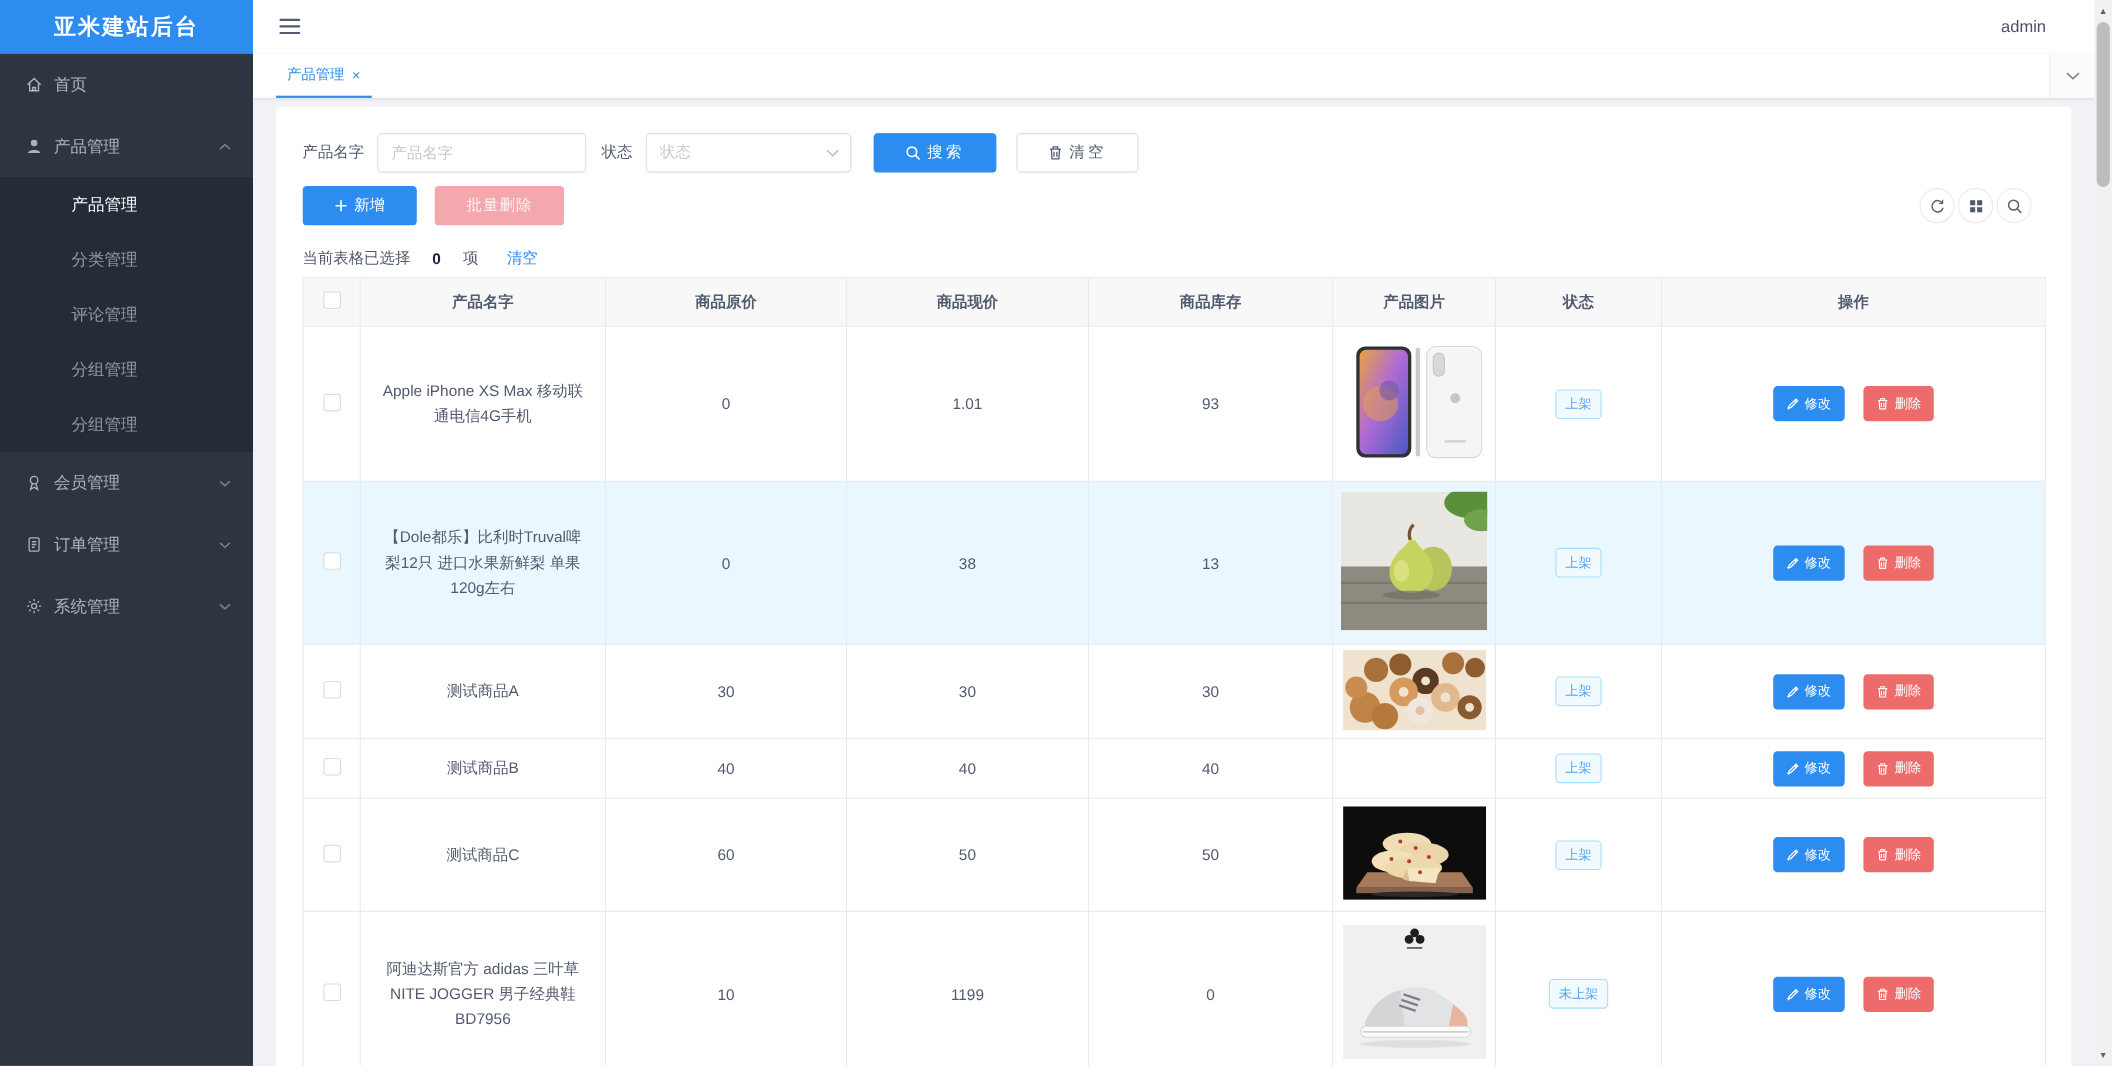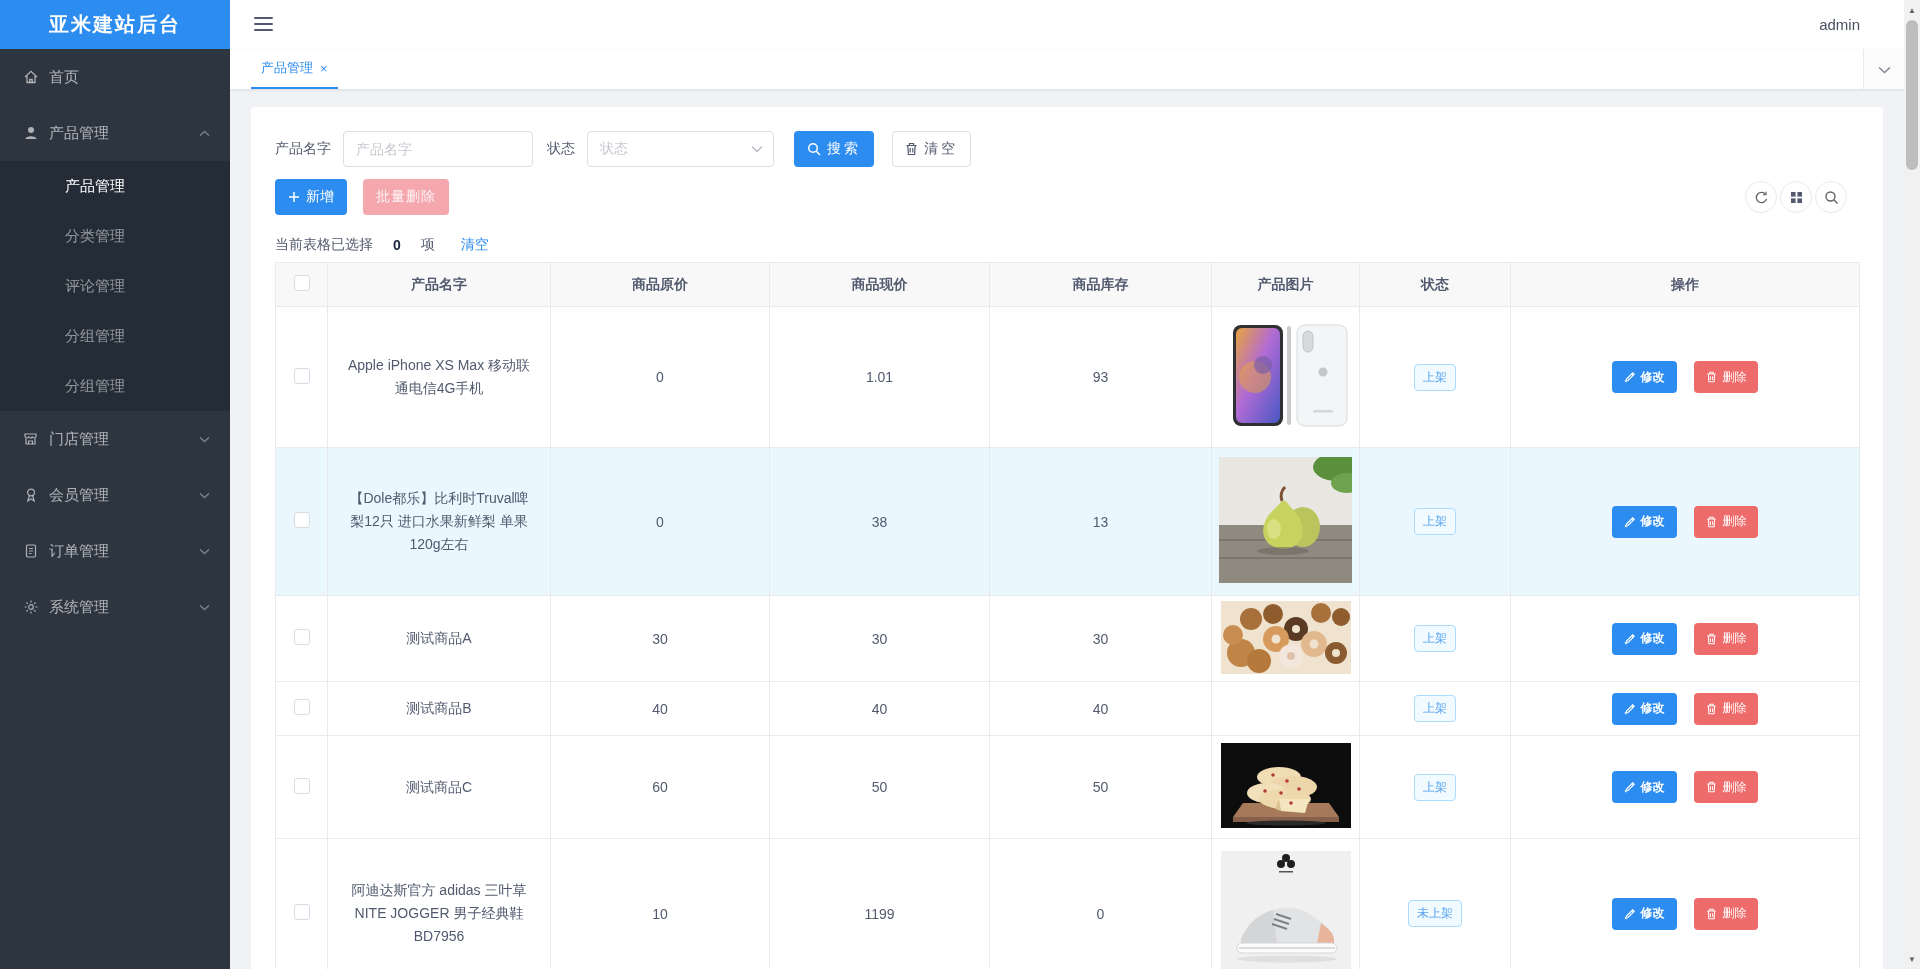--- a/index.html
+++ b/index.html
@@ -37,34 +37,34 @@
     background:#fbfbfc; display:flex; align-items:center; justify-content:center; color:#808695; cursor:pointer; }
 
   
   .pagescroll { position:absolute; right:0; top:0; width:16px; height:969px; background:#f1f1f1; z-index:9; }
   .ps-arrow { position:absolute; left:0; width:16px; height:16px; display:flex; align-items:center; justify-content:center;
     color:#616161; font-size:8px; }
   .ps-arrow.up { top:2px; } .ps-arrow.down { bottom:2px; }
   .ps-thumb { position:absolute; left:2px; top:20px; width:12px; height:150px; background:#bdbdbd; border-radius:6px; }
 
   
-  .main { position:absolute; left:230px; top:89px; width:1674px; height:880px; }
+  .main { position:absolute; left:230px; top:79px; width:1674px; height:880px; }
   .card { position:absolute; left:21px; top:18px; width:1632px; height:900px; background:#fff; border-radius:4px; padding:24px; }
 
   .filter-row { display:flex; align-items:center; height:36px; margin-bottom:12px; }
   .flabel { font-size:14px; color:#515a6e; margin-right:12px; }
   .tinput { width:190px; height:36px; border:1px solid #dcdee2; border-radius:4px; padding:0 12px;
     font-size:14px; color:#515a6e; outline:none; background:#fff; }
   .tinput::placeholder { color:#c5c8ce; }
   .tselect { width:187px; height:36px; border:1px solid #dcdee2; border-radius:4px; padding:0 10px 0 12px;
     display:flex; align-items:center; justify-content:space-between; margin-right:20px; cursor:pointer; background:#fff; }
   .tselect .ph { font-size:14px; color:#c5c8ce; }
   .gap14 { width:14px; } .gap18 { width:18px; }
   .btn { height:36px; border:1px solid transparent; border-radius:4px; font-size:14px; display:inline-flex;
-    align-items:center; justify-content:center; gap:6px; padding:0 12px; cursor:pointer; }
+    align-items:center; justify-content:center; gap:6px; padding:0 28px; cursor:pointer; }
   .btn-primary { background:#2d8cf0; color:#fff; }
   .btn-default { background:#fff; border-color:#dcdee2; color:#515a6e; }
   .btn-danger-dis { background:#f4a7ad; color:rgba(255,255,255,.85); cursor:not-allowed; letter-spacing:1px; }
   .btn .sp { letter-spacing:3px; }
 
   .action-row { display:flex; align-items:center; height:36px; margin-bottom:21px; position:relative; }
   .tool-circles { position:absolute; right:12px; top:2px; display:flex; gap:3px; }
   .circle-btn { width:32px; height:32px; border-radius:50%; border:1px solid #e8eaec; background:#fff;
     display:flex; align-items:center; justify-content:center; cursor:pointer; }
 
@@ -76,21 +76,21 @@
   table { border-collapse:collapse; width:1584px; table-layout:fixed; }
   th, td { border:1px solid #e8eaec; text-align:center; vertical-align:middle; font-size:14px; color:#515a6e; }
   th { height:44px; background:#f8f8f9; font-weight:bold; color:#515a6e; }
   td.col-name { padding:0 16px; line-height:23px; }
   tr.highlight td { background:#ebf7ff; }
   .checkbox { display:inline-block; width:16px; height:16px; border:1px solid #d7dde4; border-radius:3px; background:#fff; cursor:pointer; }
   .badge { display:inline-block; padding:4px 8px; font-size:12px; color:#57a3f3; background:#f0faff;
     border:1px solid #abdcff; border-radius:4px; white-space:nowrap; }
   .btn-sm { height:32px; border:none; border-radius:4px; font-size:12px; color:#fff; display:inline-flex;
     align-items:center; justify-content:center; gap:5px; padding:0 12px; cursor:pointer; }
-  .btn-sm.edit { background:#2d8cf0; margin-right:14px;font-weight:bold; }
+  .btn-sm.edit { background:#2d8cf0; margin-right:14px; }
   .btn-sm.del { background:#ee6b6b; }
   .pimg { display:inline-flex; line-height:0; }
 
   .c0 { width:52px; } .c1 { width:223px; } .c2 { width:219px; } .c3 { width:220px; }
   .c4 { width:222px; } .c5 { width:148px; } .c6 { width:151px; } .c7 { width:349px; }
 </style>
 </head>
 <body>
 
 <div class="sidebar">
@@ -123,35 +123,20 @@
   </div>
 
   <div class="submenu">
     <div class="sub-item active">产品管理</div>
     <div class="sub-item">分类管理</div>
     <div class="sub-item">评论管理</div>
     <div class="sub-item">分组管理</div>
     <div class="sub-item">分组管理</div>
   </div>
 
-  <div class="menu-item">
-    <span class="mi-icon">
-      <svg width="17" height="16" viewBox="0 0 17 16" fill="none" stroke="currentColor" stroke-width="1.2">
-          <path d="M3 3h11v2.2c0 1-0.8 1.8-1.8 1.8s-1.9-.8-1.9-1.8C10.3 6.2 9.5 7 8.5 7S6.7 6.2 6.7 5.2C6.7 6.2 5.8 7 4.8 7S3 6.2 3 5.2Z"></path>
-          <path d="M4 7.4V13h9V7.4"></path>
-          <path d="M6.5 13v-3h4v3"></path>
-        </svg>
-    </span>
-    <span>门店管理</span>
-    <span class="caret">
-      <svg width="11" height="7" viewBox="0 0 11 7" fill="none" stroke="currentColor" stroke-width="1.4">
-          <path d="M1 1.5 5.5 5.5 10 1.5"></path>
-        </svg>
-    </span>
-  </div>
 
   <div class="menu-item">
     <span class="mi-icon">
       <svg width="16" height="16" viewBox="0 0 16 16" fill="none" stroke="currentColor" stroke-width="1.2">
           <circle cx="8" cy="5.5" r="3.4"></circle>
           <path d="M6.4 8.6 4.8 14l3.2-2 3.2 2-1.6-5.4"></path>
         </svg>
     </span>
     <span>会员管理</span>
     <span class="caret">

